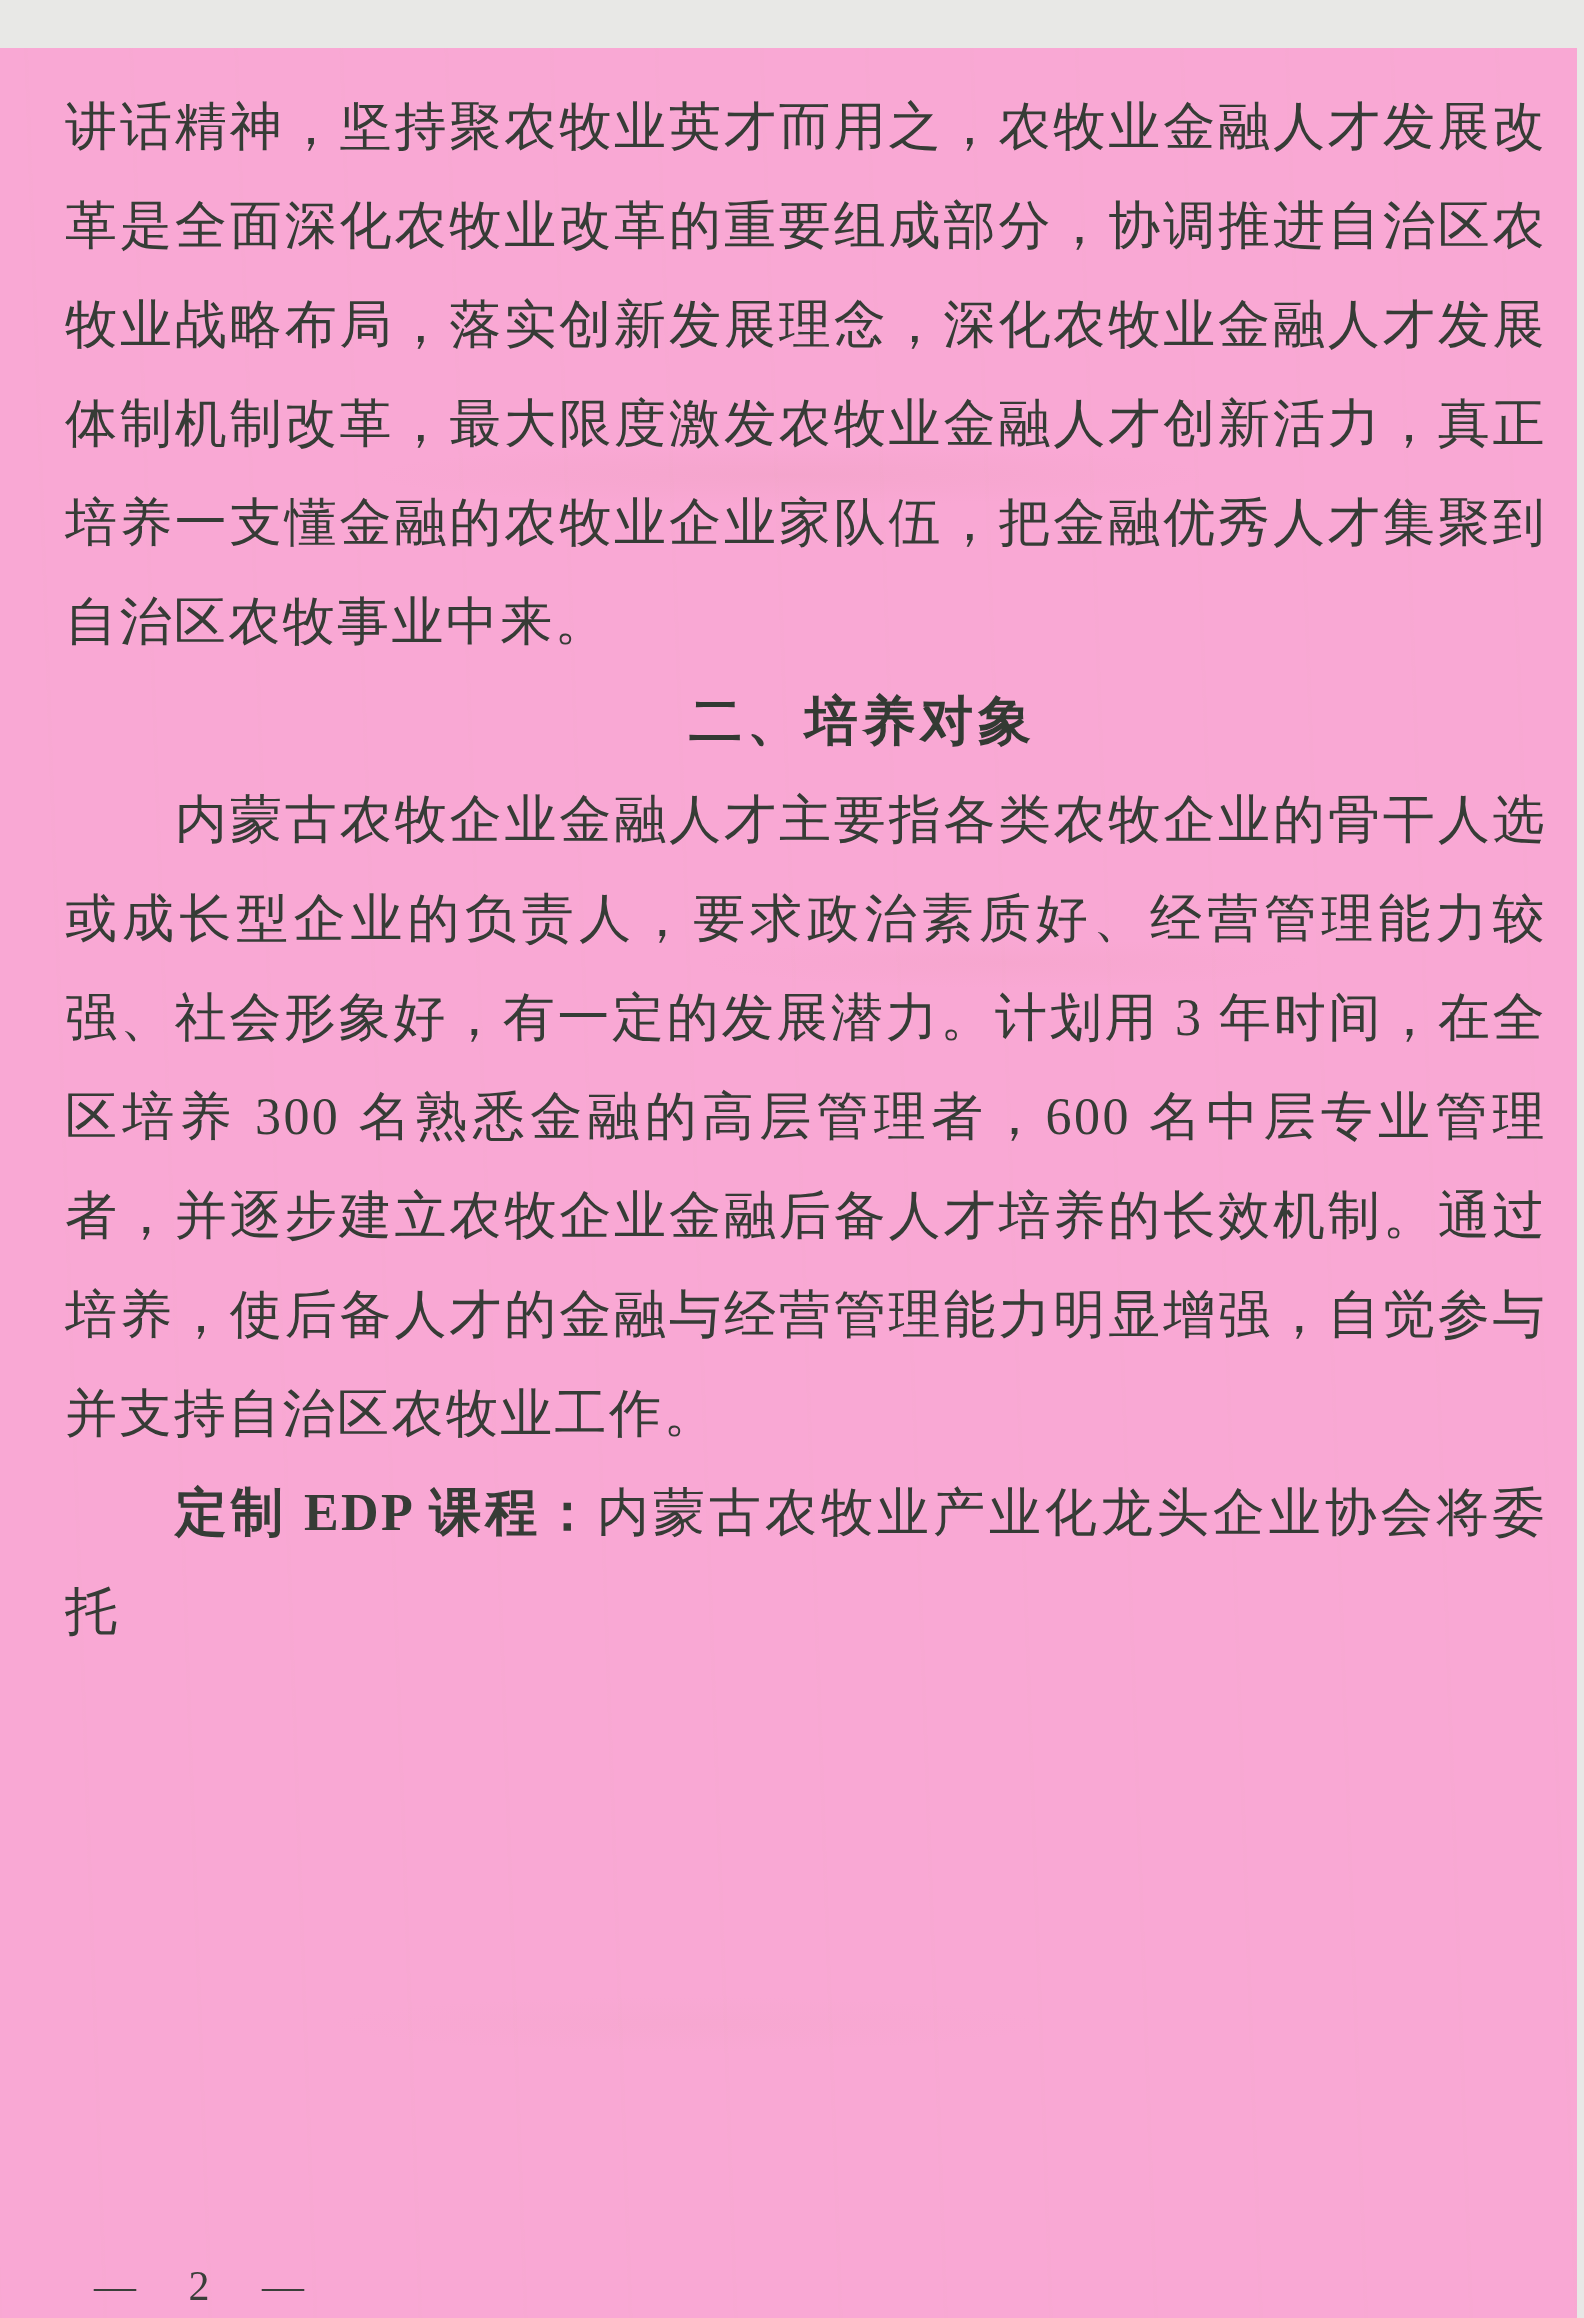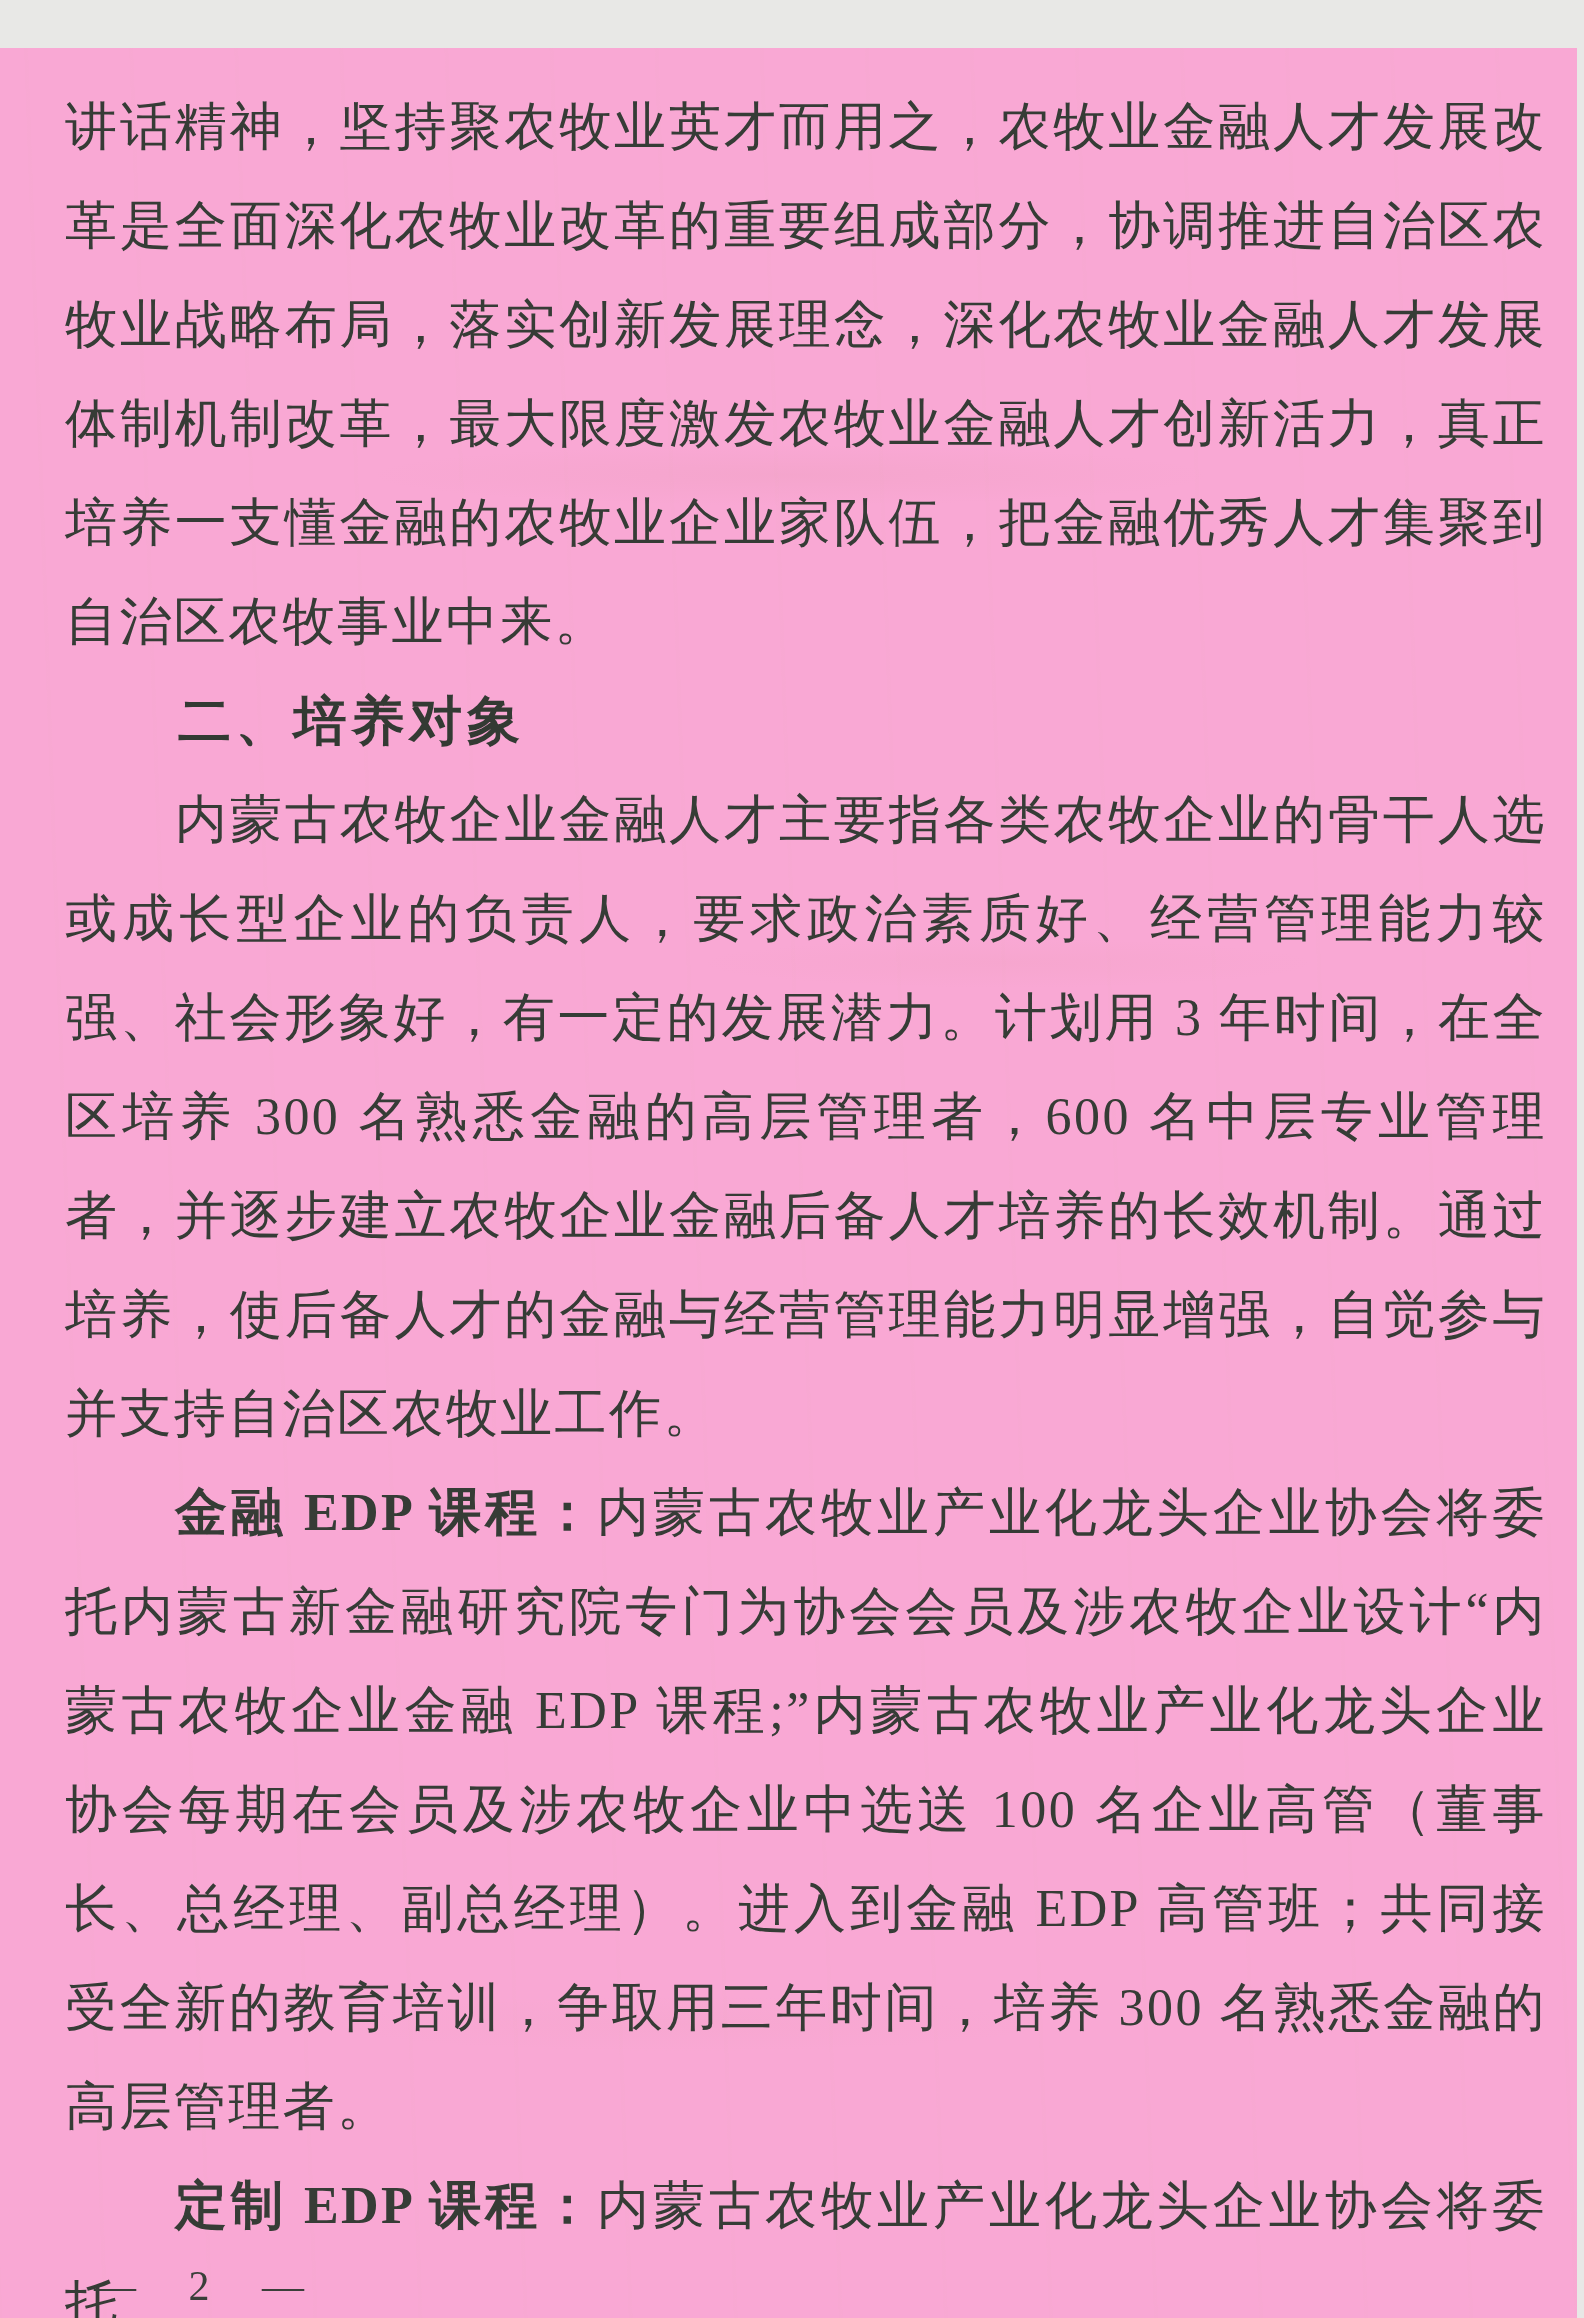--- a/index.html
+++ b/index.html
@@ -38,39 +38,38 @@
   .paragraph.indent { text-indent:110px; }
   .lead { font-weight:700; }
   .heading {
     margin:0;
     font-family:"Liberation Sans", sans-serif;
     font-weight:700;
     font-size:53px;
     line-height:99px;
     letter-spacing:4.8px;
     text-indent:113px;
-    text-align:left;
+    text-align:center;
     color:#333a33;
   }
   .page-number {
     position:absolute;
     left:94px; top:2206px;
     font-size:42px;
     line-height:65px;
     letter-spacing:21px;
     color:#3a3f3a;
     white-space:pre;
   }
 </style>
 </head>
 <body>
 
 <div class="page">
   <div class="content" id="content">
       <div class="paragraph">讲话精神，坚持聚农牧业英才而用之，农牧业金融人才发展改革是全面深化农牧业改革的重要组成部分，协调推进自治区农牧业战略布局，落实创新发展理念，深化农牧业金融人才发展体制机制改革，最大限度激发农牧业金融人才创新活力，真正培养一支懂金融的农牧业企业家队伍，把金融优秀人才集聚到自治区农牧事业中来。</div>
       <div class="heading">二、培养对象</div>
       <div class="paragraph indent">内蒙古农牧企业金融人才主要指各类农牧企业的骨干人选或成长型企业的负责人，要求政治素质好、经营管理能力较强、社会形象好，有一定的发展潜力。计划用 3 年时间，在全区培养 300 名熟悉金融的高层管理者，600 名中层专业管理者，并逐步建立农牧企业金融后备人才培养的长效机制。通过培养，使后备人才的金融与经营管理能力明显增强，自觉参与并支持自治区农牧业工作。</div>
-      <div class="paragraph indent"><span class="lead">金融 EDP 课程：</span><span>内蒙古农牧业产业化龙头企业协会将委托内蒙古新金融研究院专门为协会会员及涉农牧企业设计“内蒙古农牧企业金融 EDP 课程;”内蒙古农牧业产业化龙头企业协会每期在会员及涉农牧企业中选送 100 名企业高管（董事长、总经理、副总经理）。进入到金融 EDP 高管班；共同接受全新的教育培训，争取用三年时间，培养 300 名熟悉金融的高层管理者。</span></div>
       <div class="paragraph indent"><span class="lead">定制 EDP 课程：</span><span>内蒙古农牧业产业化龙头企业协会将委托</span></div>
     </div>
   <div class="page-number">— 2 —</div>
 </div>
 
 
 </body></html>

